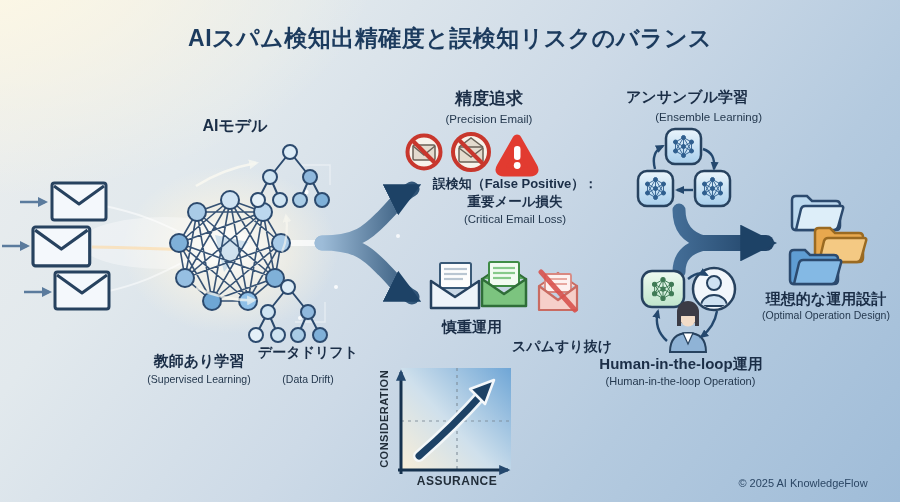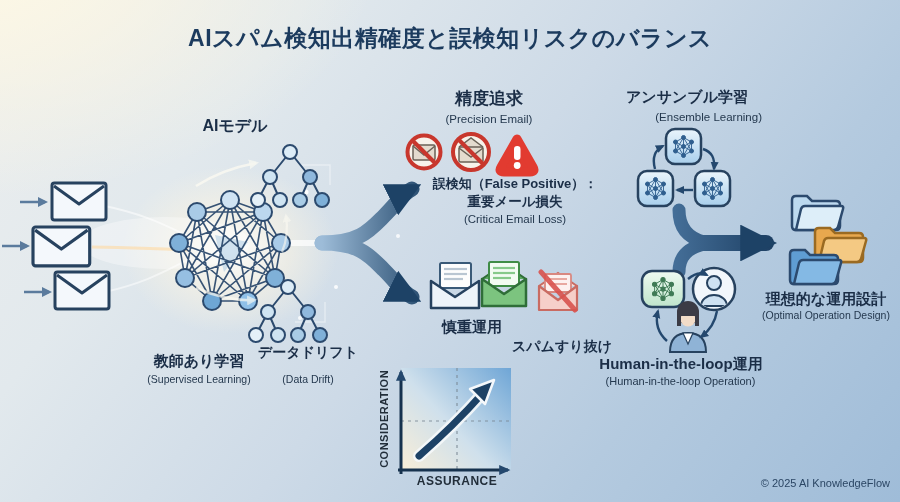--- a/index.html
+++ b/index.html
@@ -32,21 +32,21 @@
   .sup-jp{left:138px;top:352px;width:122px;font-size:15px;}
   .sup-en{left:133px;top:373px;width:132px;font-size:10.5px;}
   .drf-jp{left:252px;top:344px;width:112px;font-size:14px;}
   .drf-en{left:252px;top:373px;width:112px;font-size:10.5px;}
   .hitl-jp{left:592px;top:355px;width:178px;font-size:15px;}
   .hitl-en{left:588px;top:375px;width:185px;font-size:11px;}
   .out-jp{left:752px;top:290px;width:148px;font-size:15px;}
   .out-en{left:748px;top:309px;width:156px;font-size:10.5px;}
   .ax-x{left:403px;top:474px;width:108px;font-size:12px;font-weight:700;color:#222e3a;letter-spacing:.5px;}
   .ax-y{left:330px;top:412px;width:110px;font-size:11px;font-weight:700;color:#222e3a;letter-spacing:.5px;transform:rotate(-90deg);}
-  .copy{left:750px;top:477px;width:140px;font-size:11px;text-align:right;color:#2b4664;font-weight:400;}
+  .copy{left:733px;top:477px;width:140px;font-size:11px;text-align:center;color:#2b4664;font-weight:400;}
 </style>
 </head>
 <body>
 
 <div class="stage">
 
 <svg width="900" height="502" viewBox="0 0 900 502">
   <defs>
     <linearGradient id="gFork" x1="322" y1="243" x2="432" y2="243" gradientUnits="userSpaceOnUse">
       <stop offset="0" stop-color="#9dbcd8"></stop>

